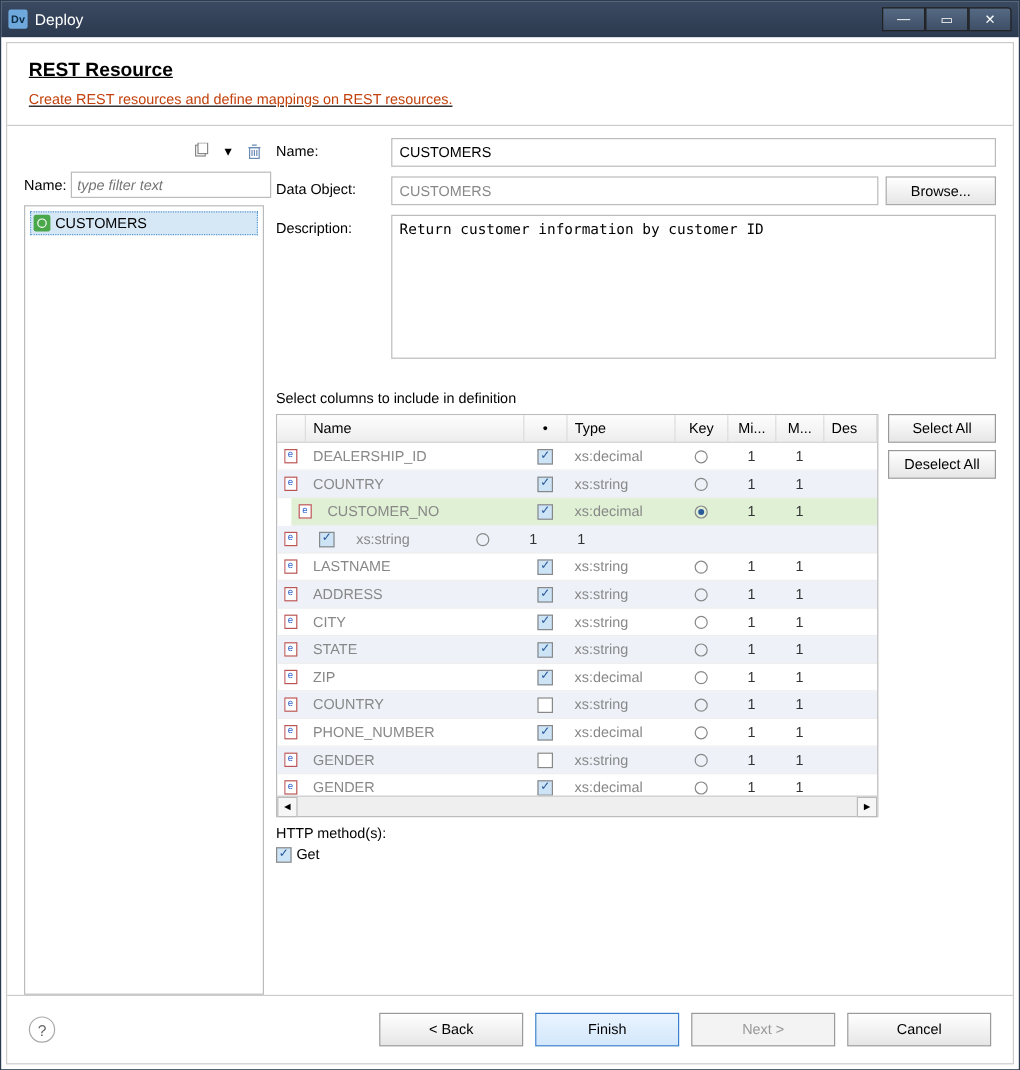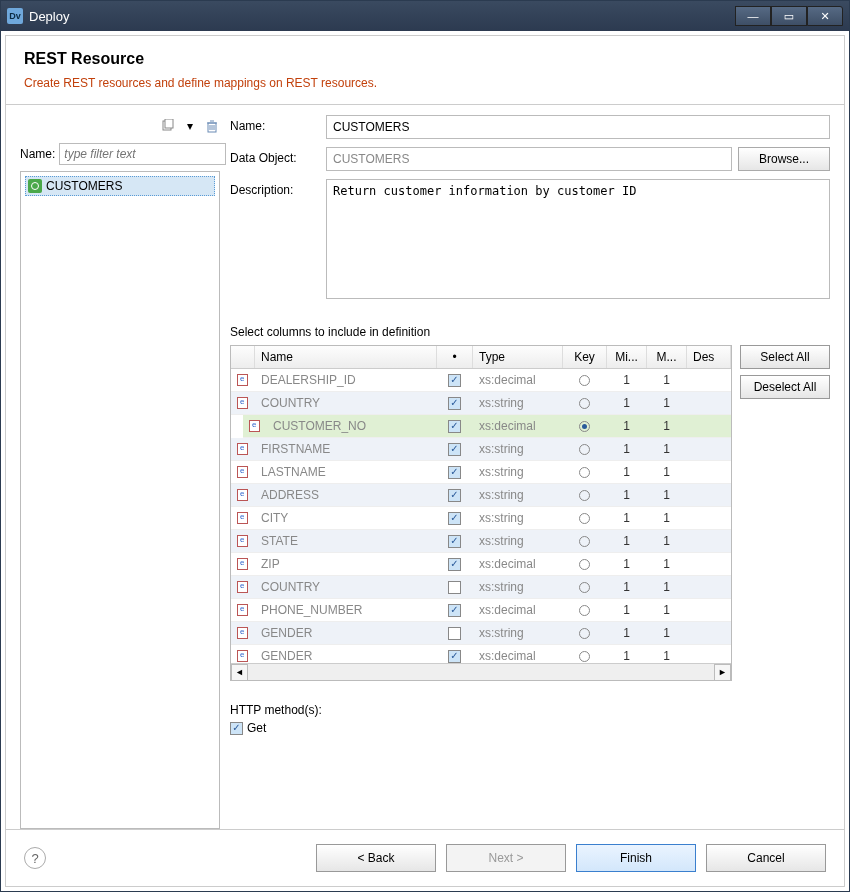--- a/index.html
+++ b/index.html
@@ -54,20 +54,21 @@
   flex: 1;
   border: 1px solid #ccc;
   margin: 4px;
   background: #fff;
   display: flex;
   flex-direction: column;
 }
 .header-area {
   padding: 14px 18px 14px 18px;
   border-bottom: 1px solid #ccc;
+  text-decoration: underline;
 }
 .header-area h2 { font-size: 16px; font-weight: 600; margin-bottom: 8px; }
 .header-area p { font-size: 12px; color: #c2410c; }
 .main-split {
   flex: 1;
   display: flex;
   padding: 10px 14px 0 14px;
   gap: 10px;
 }
 .left-panel {
@@ -158,21 +159,21 @@
 .radio{width:11px;height:11px;border:1px solid #888;border-radius:50%;display:inline-flex;align-items:center;justify-content:center;}
 .radio.on::after{content:"";width:5px;height:5px;background:#2a5a9a;border-radius:50%;}
 .hscroll{height:17px;background:#efefef;border-top:1px solid #ccc;display:flex;align-items:center;}
 .hscroll .arrow{width:17px;height:17px;border:1px solid #bbb;background:#f6f6f6;display:flex;align-items:center;justify-content:center;font-size:9px;cursor:pointer;}
 .hscroll .track{flex:1;position:relative;height:17px;}
 .side-btns{display:flex;flex-direction:column;gap:6px;}
 .side-btn{
   border:1px solid #999;background:linear-gradient(#fff,#e6e6e6);
   padding:4px 10px;cursor:pointer;font-size:12px;min-width:90px;
 }
-.http-area{margin-top:22px;}
+.http-area{margin-top:6px;}
 .http-area .chk-row{display:flex;align-items:center;gap:4px;margin-top:4px;}
 .footer{
   border-top:1px solid #ccc;padding:14px 18px;display:flex;align-items:center;
 }
 .help-icon{
   width:22px;height:22px;border:1px solid #aaa;border-radius:50%;
   display:flex;align-items:center;justify-content:center;color:#666;cursor:pointer;font-size:13px;
 }
 .footer .spacer{flex:1;}
 .nav-btn{
@@ -316,21 +317,20 @@
                     <span class="radio on"></span>
                   </div>
                   <div class="gc mi-col">1</div>
                   <div class="gc ma-col">1</div>
                   <div class="gc desc-col"></div>
                 </div>
                 <div class="grid-row alt">
                   <div class="gc icon-col">
                     <span class="row-icon"></span>
                   </div>
-                  <div class="gc name-col">FIRSTNAME</div>
                   <div class="gc chk-col">
                     <span class="chk checked"></span>
                   </div>
                   <div class="gc type-col">xs:string</div>
                   <div class="gc key-col">
                     <span class="radio"></span>
                   </div>
                   <div class="gc mi-col">1</div>
                   <div class="gc ma-col">1</div>
                   <div class="gc desc-col"></div>
@@ -500,19 +500,19 @@
           </div>
         </div>
 
       </div>
     </div>
 
     <div class="footer">
       <div class="help-icon">?</div>
       <div class="spacer"></div>
       <button class="nav-btn">&lt; Back</button>
+      <button class="nav-btn primary">Finish</button>
       <button class="nav-btn disabled">Next &gt;</button>
-      <button class="nav-btn primary">Finish</button>
       <button class="nav-btn">Cancel</button>
     </div>
 
   </div>
 </div>
 
 </body></html>

